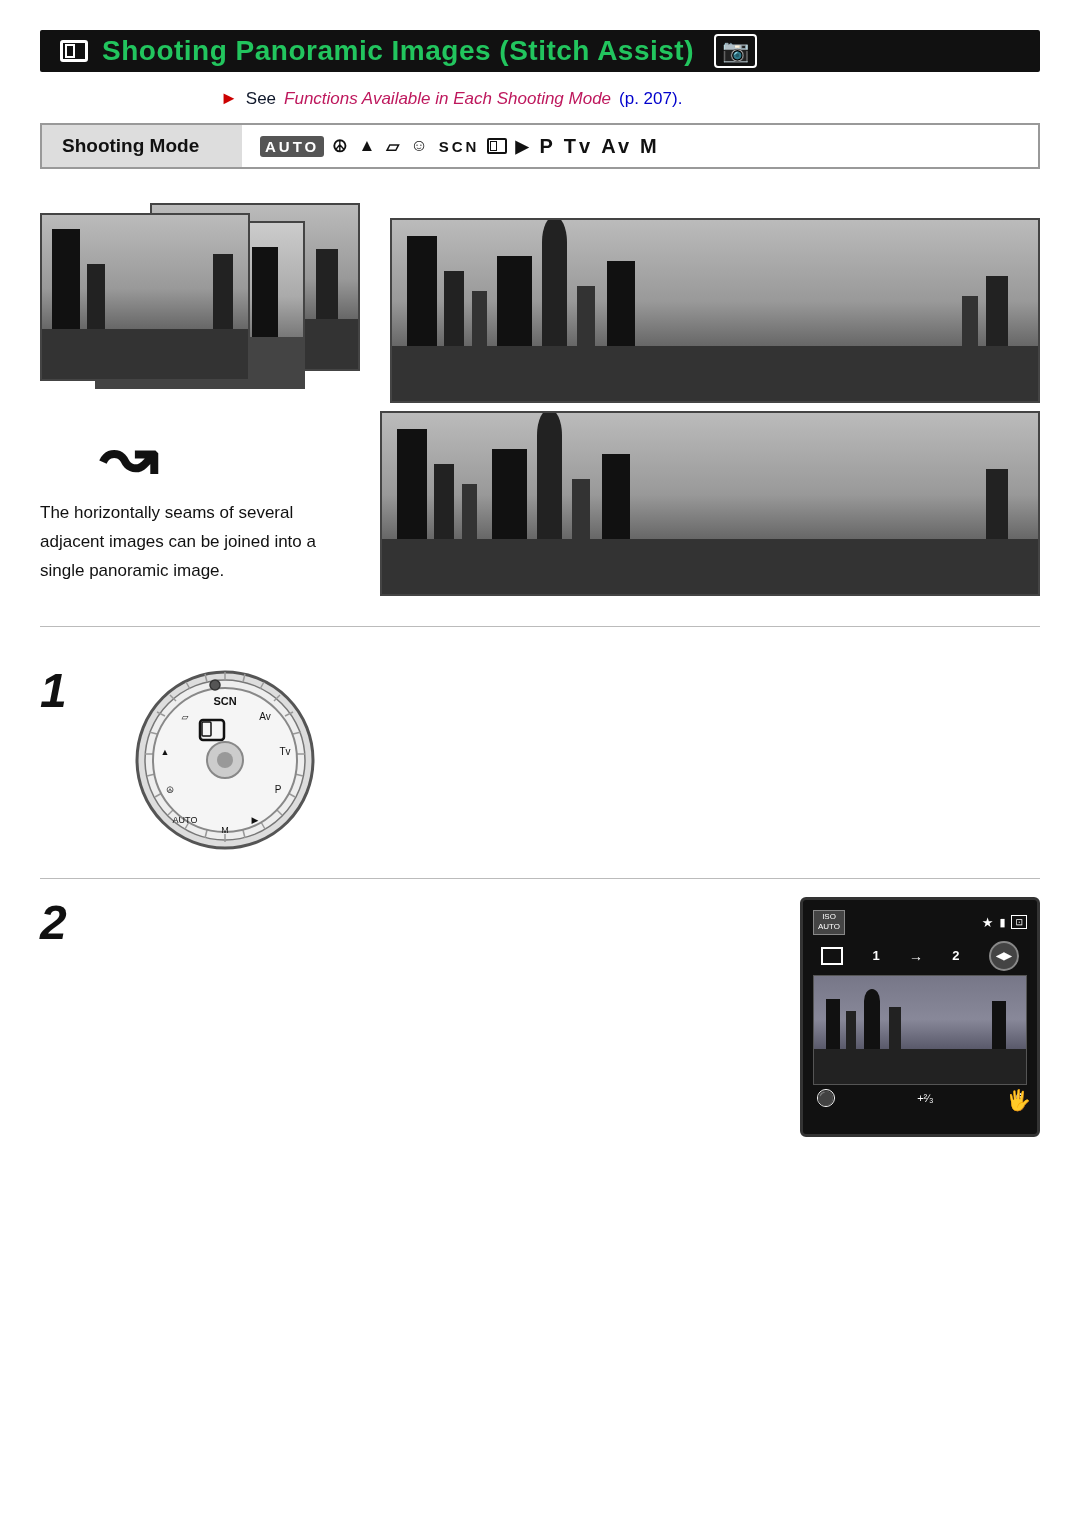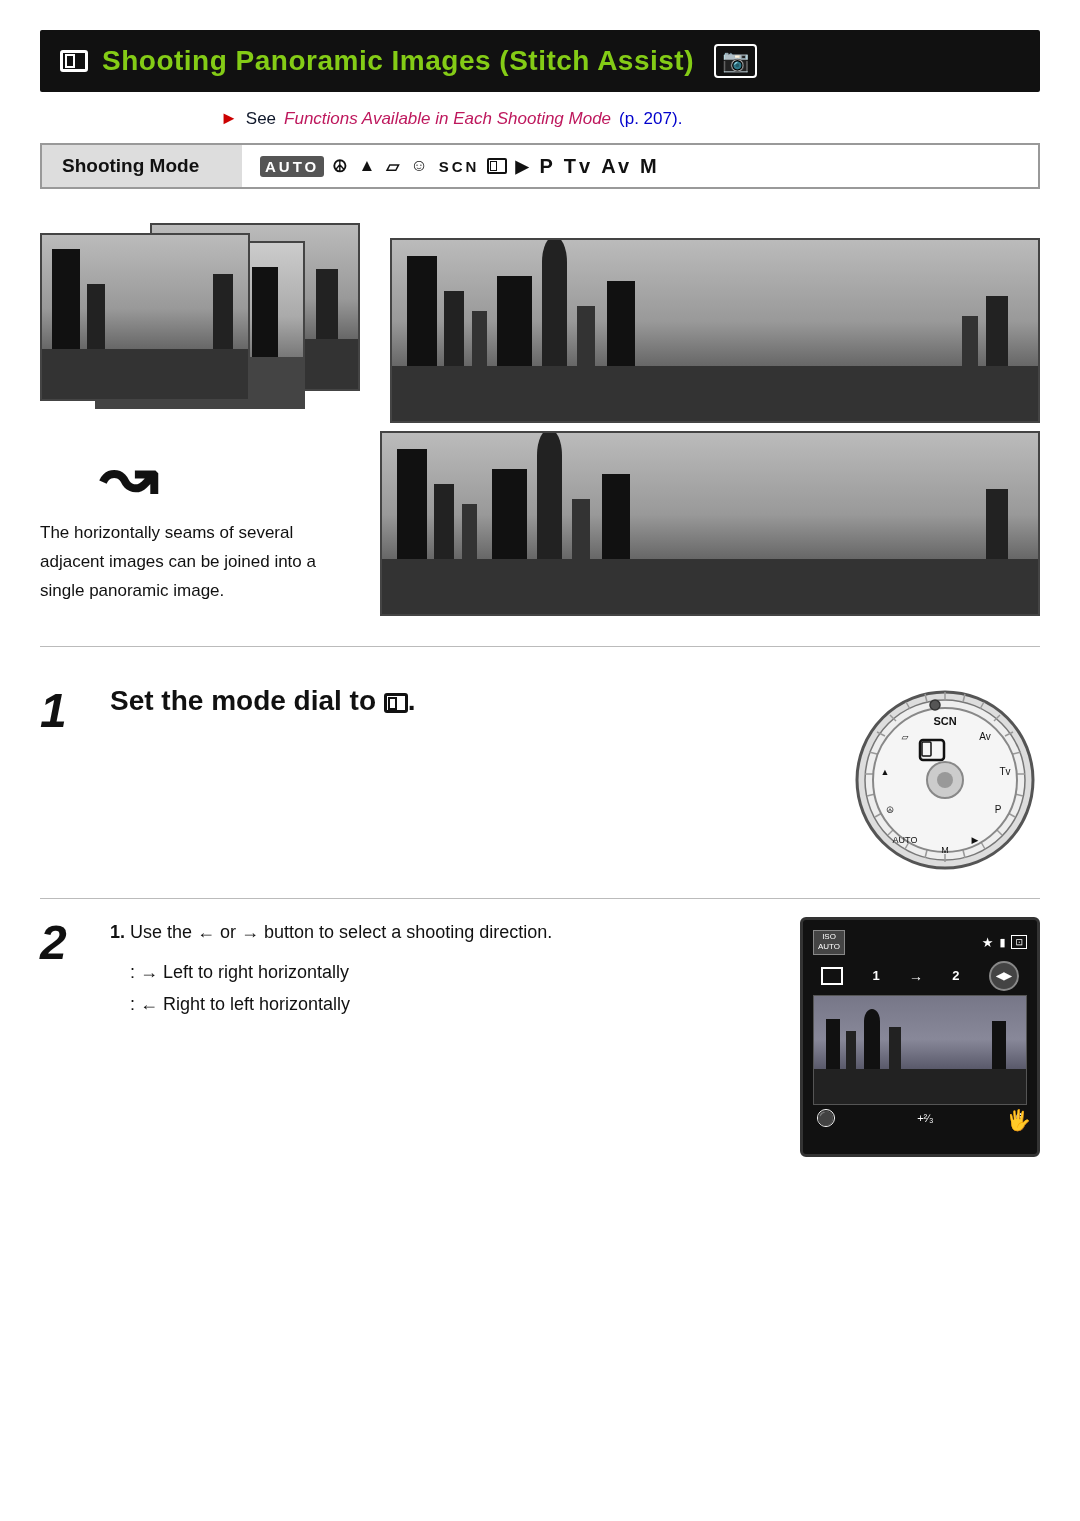--- a/index.html
+++ b/index.html
@@ -39,22 +39,22 @@
       background: #222;
       display: inline-block;
     }
     .page-header .header-text {
       font-size: 17px;
     }
 
     
     .title-bar {
       background: #111;
-      color: #84cc16;
-      padding: 14px 20px;
+      color: #22c55e;
+      padding: 4px 20px;
       display: flex;
       align-items: center;
       gap: 14px;
       margin-bottom: 16px;
       border-radius: 2px;
     }
     .title-bar .stitch-icon {
       font-size: 22px;
       font-weight: bold;
     }
@@ -338,28 +338,20 @@
         <div style="position:absolute;bottom:55px;left:220px;width:28px;height:85px;background:#111;"></div>
         <div style="position:absolute;bottom:55px;right:30px;width:22px;height:70px;background:#222;"></div>
       </div>
     </div>
   </div>
 
   <hr class="hr">
 
   <div class="step">
     <div class="step-number">1</div>
-    <div class="step-content">
-      <div class="step-title">
-        Set the mode dial to
-        <span style="display:inline-block;width:24px;height:20px;border:3px solid #111;border-radius:3px;vertical-align:middle;position:relative;">
-          <span style="position:absolute;top:1px;left:1px;width:9px;height:13px;border:2px solid #111;"></span>
-        </span>.
-      </div>
-    </div>
 
     <div class="step-visual">
       <svg class="mode-dial" viewBox="0 0 190 190">
 
         <circle cx="95" cy="95" r="88" fill="#ddd" stroke="#555" stroke-width="3"></circle>
 
         <circle cx="95" cy="95" r="80" fill="#eee" stroke="#777" stroke-width="1.5"></circle>
 
         <g stroke="#999" stroke-width="1.5">
           <line x1="95" y1="7" x2="95" y2="15"></line>
@@ -408,29 +400,20 @@
 
         <circle cx="95" cy="95" r="18" fill="#ccc" stroke="#888" stroke-width="2"></circle>
         <circle cx="95" cy="95" r="8" fill="#999"></circle>
       </svg>
     </div>
   </div>
 
   <div class="step" style="border-bottom:none;">
     <div class="step-number">2</div>
     <div class="step-content">
-      <div class="step-body">
-        <p>
-          <strong>1.</strong> Use the ← or → button to select a shooting direction.
-        </p>
-        <ul class="sub-bullets">
-          <li>→ Left to right horizontally</li>
-          <li>← Right to left horizontally</li>
-        </ul>
-      </div>
     </div>
 
     <div class="step-visual">
       <div class="camera-lcd">
 
         <div class="lcd-top-bar">
           <div style="background:#444;color:#fff;font-size:9px;padding:1px 4px;border:1px solid #888;line-height:1.3;text-align:center;">
             <div style="font-size:8px;">ISO</div>
             <div style="font-size:8px;">AUTO</div>
           </div>

